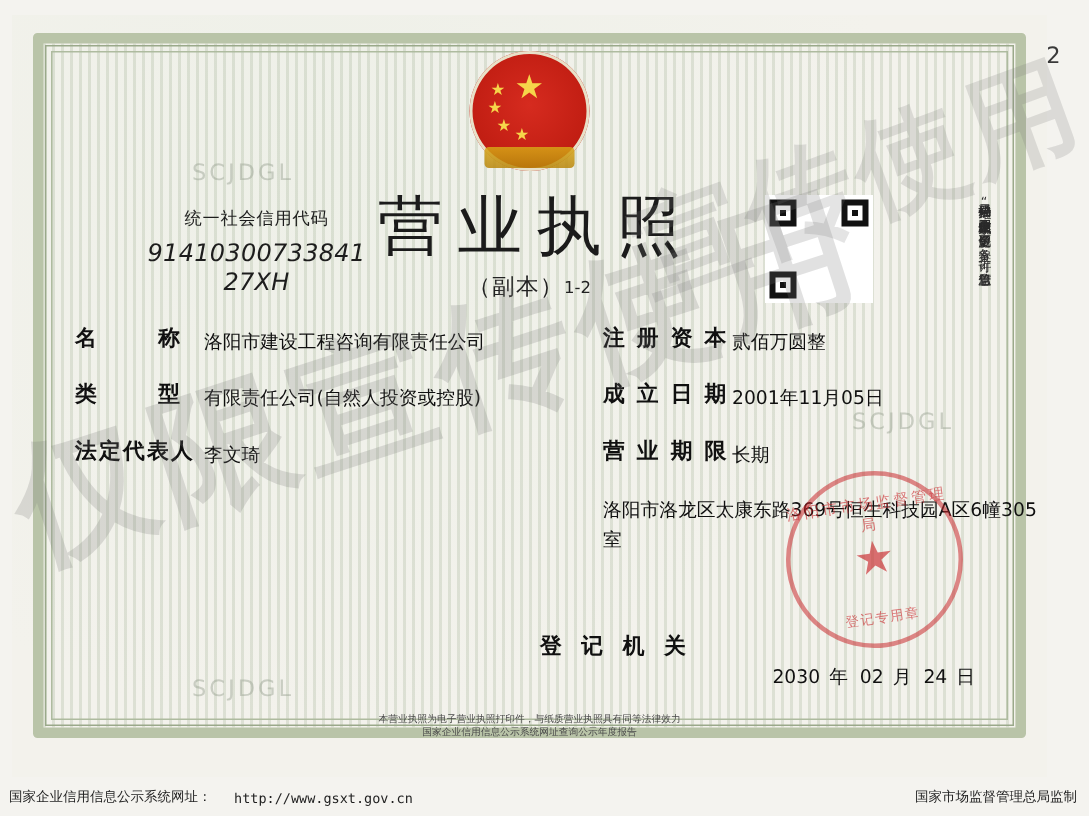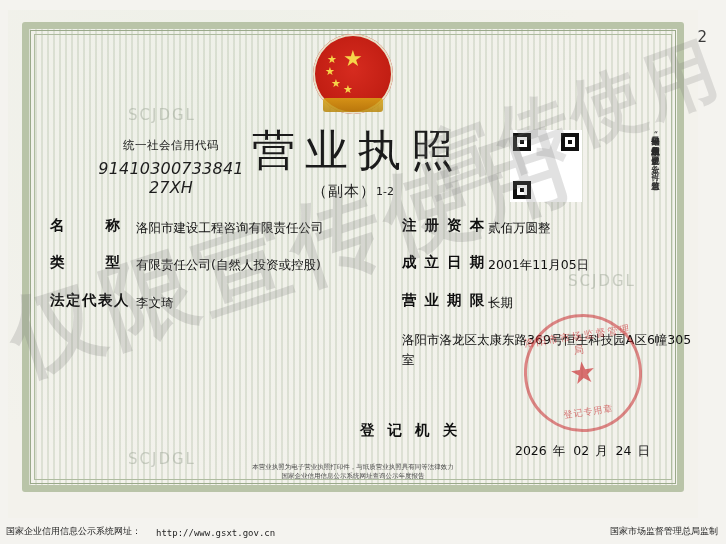--- a/index.html
+++ b/index.html
@@ -322,21 +322,21 @@
     bottom: 10px;
     text-align: center;
     font-size: 9px;
     letter-spacing: 1px;
   }
 
   
   .bottom-center {
     position: absolute;
     left: 0; right: 0;
-    bottom: 36px;
+    bottom: 24px;
     text-align: center;
     font-size: 6.5px;
     color: #4a4a4a;
     line-height: 1.5;
   }
   .footer-left {
     position: absolute;
     left: 6px;
     bottom: 6px;
     font-size: 9px;
@@ -479,21 +479,21 @@
         <div class="field-row">
           <div class="field-value">洛阳市洛龙区太康东路369号恒生科技园A区6幢305室</div>
         </div>
 
       </div>
     </div>
 
     <div class="reg-auth">登 记 机 关</div>
 
     <div class="issue-date">
-      <span class="num">2026</span>
+      <span class="num">2030</span>
       <span>年</span>
       <span class="num">02</span>
       <span>月</span>
       <span class="num">24</span>
       <span>日</span>
     </div>
 
     <div class="seal">
       <div class="seal-text-top">洛阳市市场监督管理局</div>
       <div class="seal-star">★</div>

